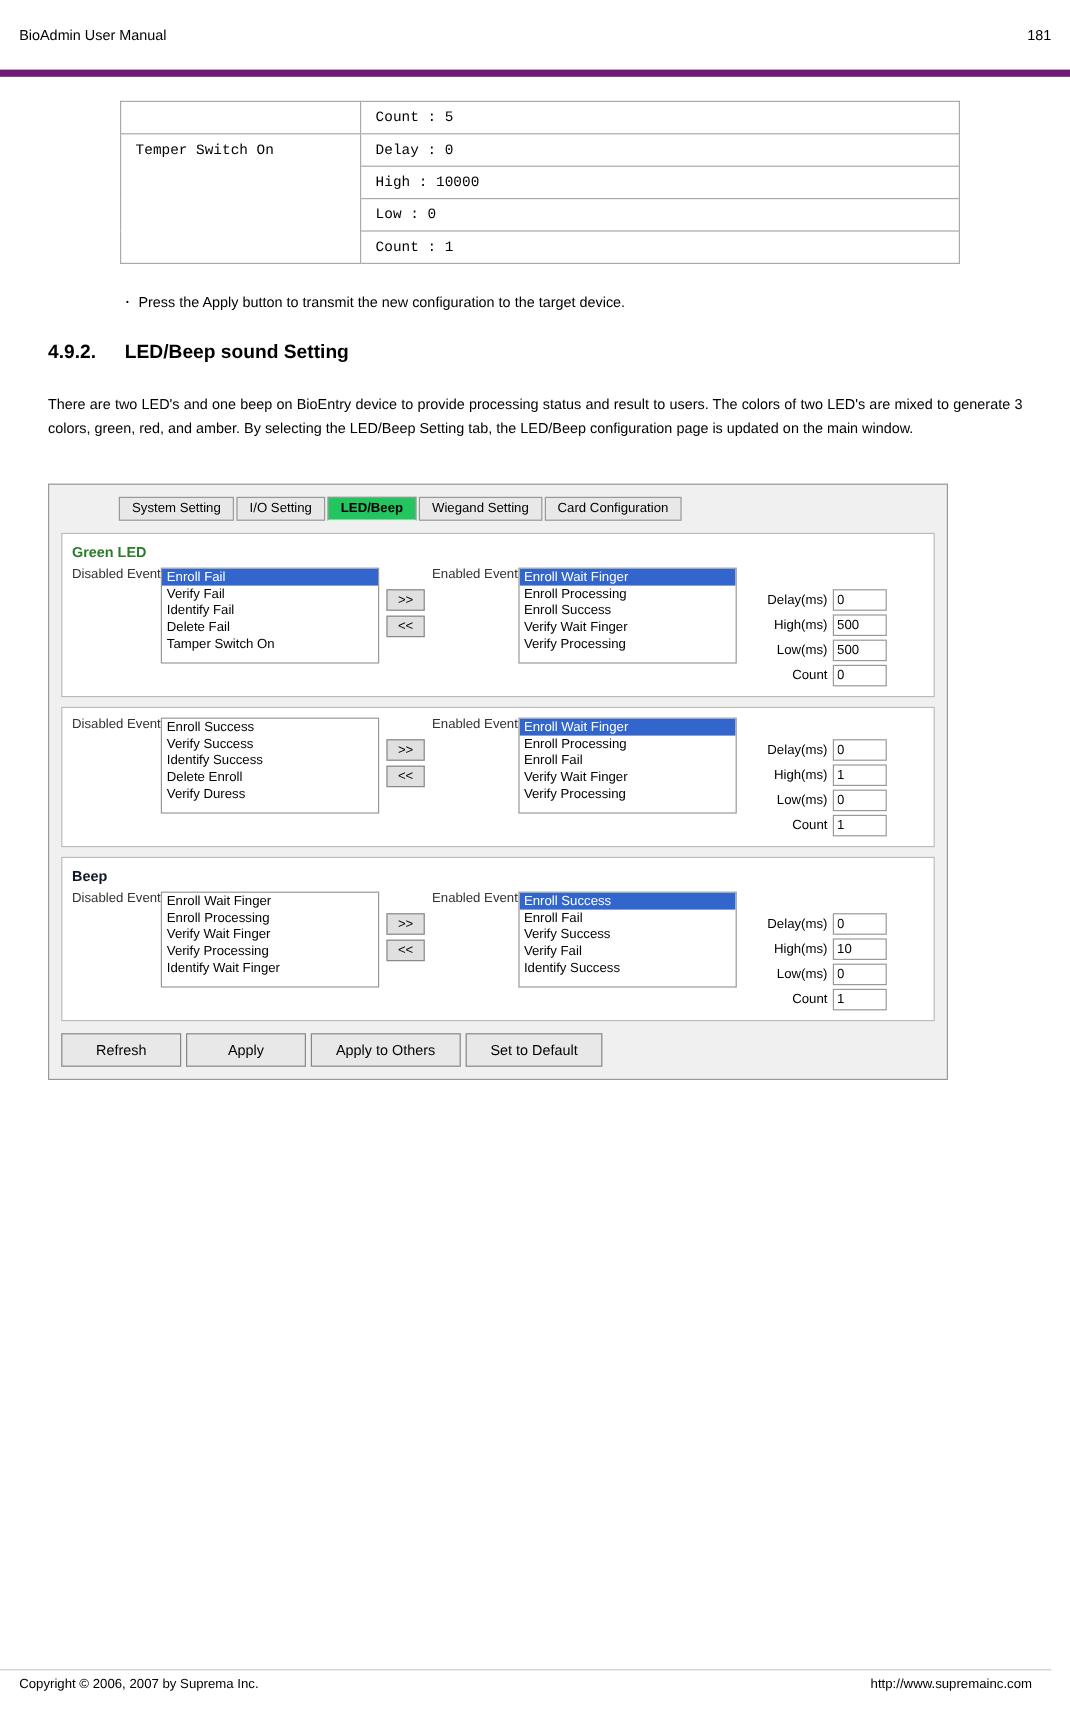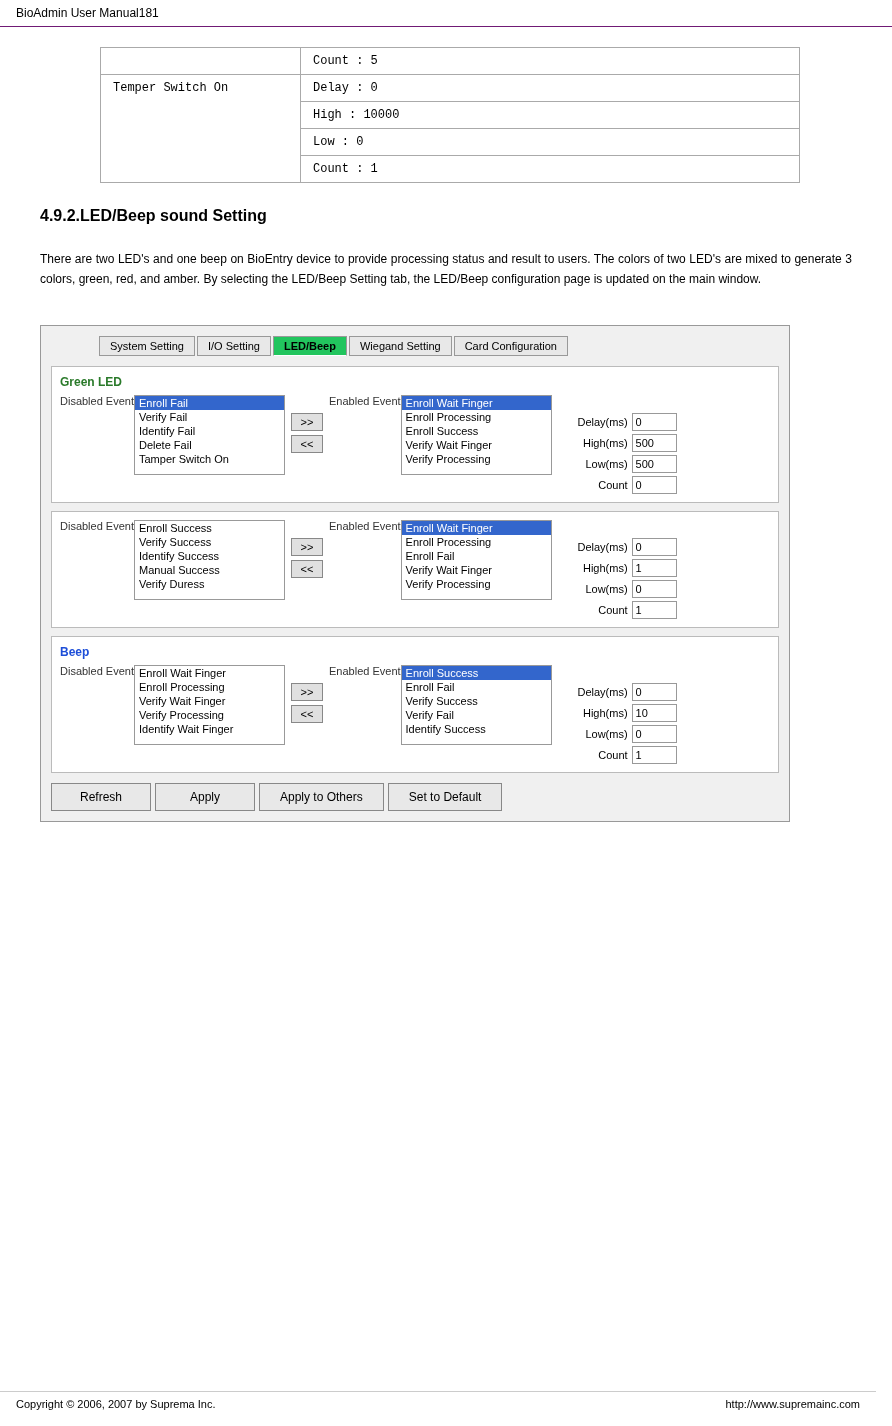--- a/index.html
+++ b/index.html
@@ -6,23 +6,24 @@
     body {
       font-family: Arial, sans-serif;
       font-size: 12px;
       background: #fff;
       color: #000;
       width: 892px;
       min-height: 1426px;
     }
     .page-header {
       display: flex;
-      padding: 6px 16px;
-      font-size: 12px;
-      border-bottom: 1px solid #701a75;
+      justify-content: space-between;
+      padding: 22px 16px;
+      font-size: 12px;
+      border-bottom: 6px solid #701a75;
     }
     .page-content {
       padding: 20px 40px;
     }
     
     .info-table {
       border-collapse: collapse;
       margin-bottom: 24px;
       margin-left: 60px;
       width: 700px;
@@ -44,20 +45,21 @@
       margin-bottom: 24px;
       font-size: 12px;
     }
     
     .section-heading {
       font-size: 16px;
       font-weight: bold;
       margin-bottom: 12px;
     }
     .section-number {
+      margin-right: 24px;
     }
     .section-title-row {
       display: flex;
       align-items: baseline;
       margin-bottom: 12px;
     }
     .section-body {
       font-size: 12px;
       line-height: 1.7;
       text-align: justify;
@@ -97,40 +99,40 @@
       background: #fff;
       padding: 8px;
       margin-bottom: 8px;
     }
     .led-section-title {
       font-weight: bold;
       margin-bottom: 6px;
     }
     .green-title { color: #2a7a2a; }
     .red-title { color: #cc2200; }
-    .beep-title { color: #1d4ed8; }
+    .beep-title { color: #0f172a; }
 
     .led-inner {
       display: flex;
       align-items: flex-start;
       gap: 6px;
     }
     .list-box-container {
       display: flex;
       flex-direction: row;
     }
     .list-box-label {
       font-size: 11px;
       margin-bottom: 2px;
       color: #333;
     }
     .list-box {
       border: 1px solid #999;
       background: #fff;
-      width: 151px;
+      width: 182px;
       height: 80px;
       overflow: hidden;
       font-size: 11px;
     }
     .list-box .list-item {
       padding: 1px 4px;
       cursor: pointer;
     }
     .list-box .list-item.selected {
       background: #3366cc;
@@ -229,20 +231,24 @@
         </tr>
         <tr>
           <td>Low : 0</td>
         </tr>
         <tr>
           <td>Count : 1</td>
         </tr>
       </tbody>
   </table>
 
+  <div class="bullet-line">
+    <span>・</span>
+    <span>Press the Apply button to transmit the new configuration to the target device.</span>
+  </div>
 
   <div class="section-title-row">
     <span class="section-heading section-number">4.9.2.</span>
     <span class="section-heading">LED/Beep sound Setting</span>
   </div>
 
   <div class="section-body">There  are  two  LED's  and  one  beep  on  BioEntry  device  to  provide  processing status and result to users. The colors of two LED's are mixed to generate 3 colors, green,  red,  and  amber.  By  selecting  the  LED/Beep  Setting  tab,  the  LED/Beep configuration page is updated on the main window.</div>
 
   <div class="ui-panel">
 
@@ -303,21 +309,21 @@
     </div>
 
     <div class="led-section">
       <div class="led-inner">
         <div class="list-box-container">
           <div class="list-box-label">Disabled Event</div>
           <div class="list-box" id="red-disabled-list">
               <div class="list-item">Enroll Success</div>
               <div class="list-item">Verify Success</div>
               <div class="list-item">Identify Success</div>
-              <div class="list-item">Manual Success</div>
+              <div class="list-item">Delete Enroll</div>
               <div class="list-item">Verify Duress</div>
             </div>
         </div>
         <div class="arrow-buttons">
           <button class="arrow-btn">&gt;&gt;</button>
           <button class="arrow-btn">&lt;&lt;</button>
         </div>
         <div class="list-box-container">
           <div class="list-box-label">Enabled Event</div>
           <div class="list-box" id="red-enabled-list">

